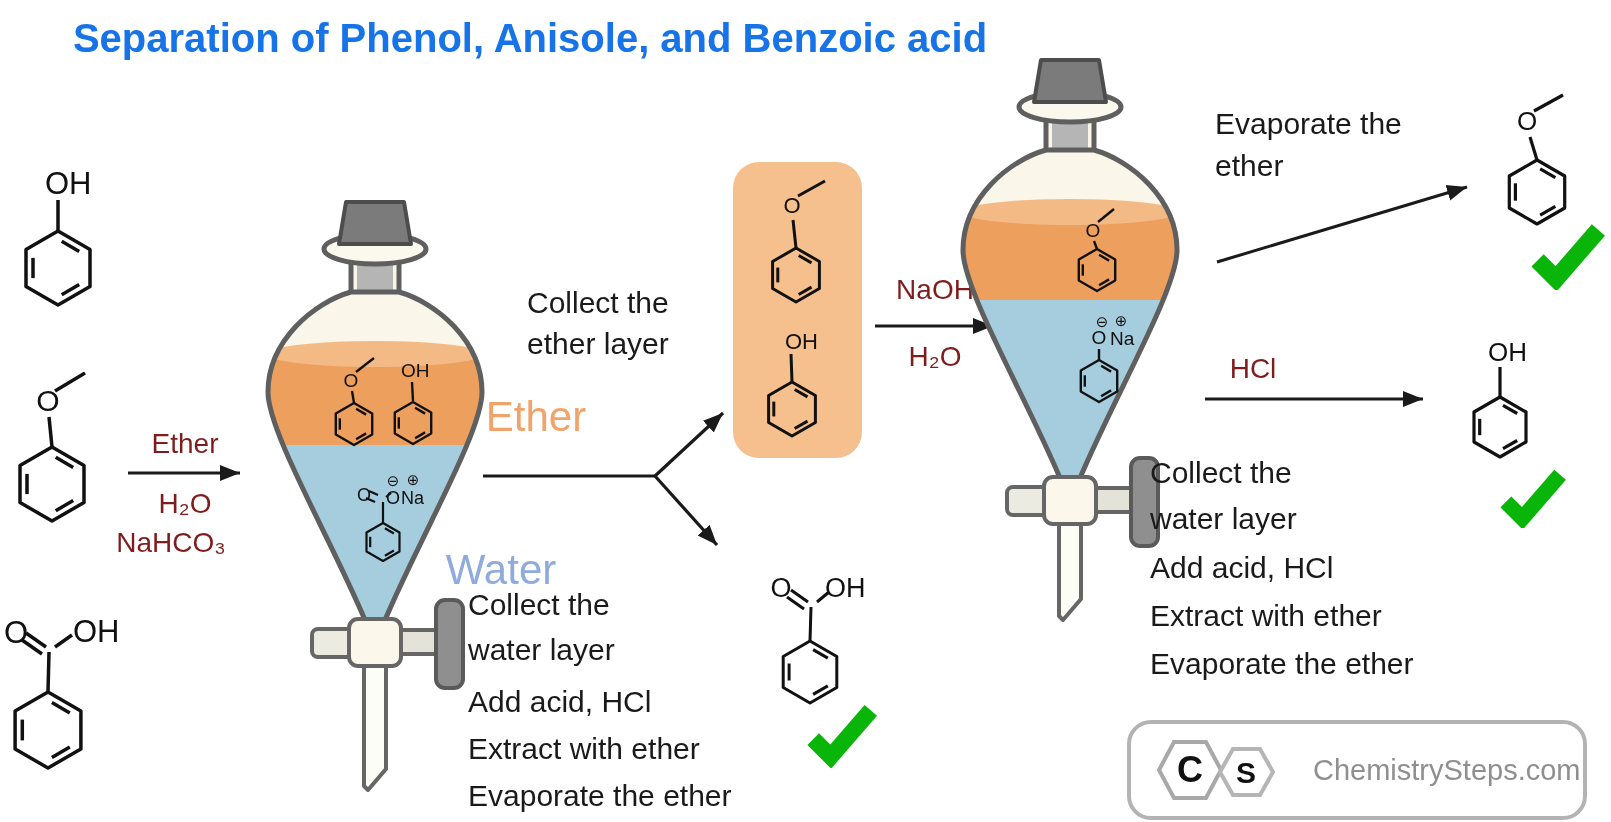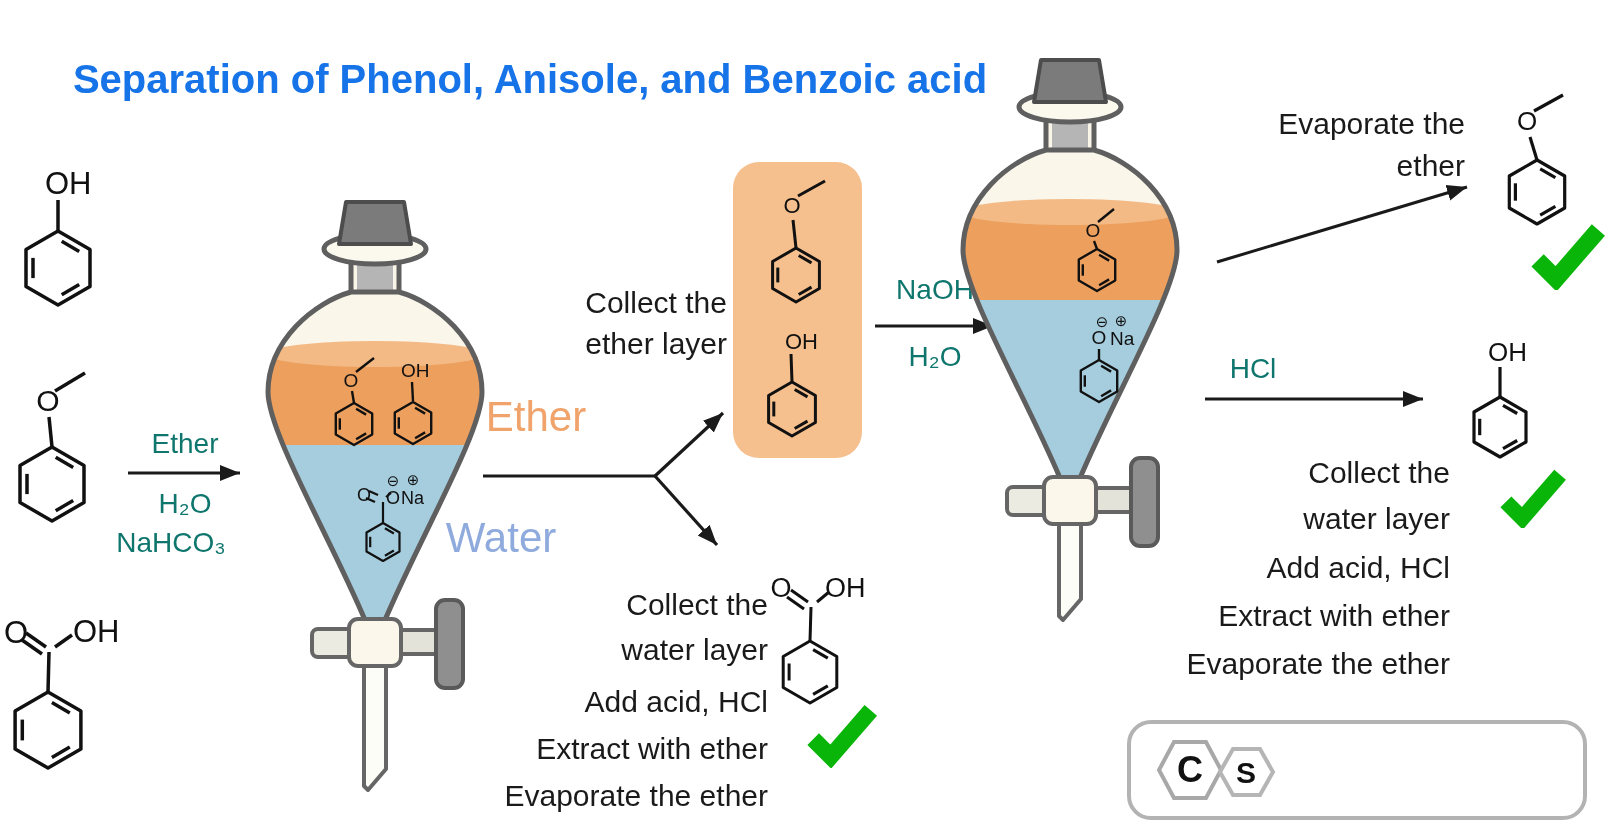--- a/index.html
+++ b/index.html
@@ -1,26 +1,26 @@
 <!DOCTYPE html>
 <html><head>
 <meta charset="utf-8">
 <style>
   html,body{margin:0;padding:0;background:#fff;}
   body{font-family:"Liberation Sans","DejaVu Sans",sans-serif;color:#1a1a1a;}
   #stage{position:relative;width:1611px;height:822px;background:#fff;overflow:hidden;}
   .abs{position:absolute;}
   svg text{font-family:"Liberation Sans","DejaVu Sans",sans-serif;fill:#111;}
   .title{left:40px;top:12px;width:980px;text-align:center;font-weight:bold;
-         font-size:40px;line-height:53px;color:#1673e8;margin-top:41px;}
-  .cap{font-size:30px;text-align:right;color:#1a1a1a;}
-  .rxn-label{font-size:28px;text-align:center;color:#0f766e;}
+         font-size:40px;line-height:53px;color:#1673e8;}
+  .cap{font-size:30px;text-align:left;color:#1a1a1a;}
+  .rxn-label{font-size:28px;text-align:center;color:#7f1d1d;}
   .layer-label{font-size:42px;text-align:center;}
   .ether-label{color:#f0a36b;}
-  .water-label{color:#8faadc;}
+  .water-label{color:#8faadc;margin-top:32px;}
   .orange-box{left:733px;top:162px;width:129px;height:296px;background:#f6c08e;border-radius:26px;}
   .logo{left:1127px;top:720px;width:452px;height:92px;border:4px solid #b3b3b3;
         border-radius:24px;background:#fff;display:flex;align-items:center;}
   .logo-site{font-size:29px;color:#8f8f8f;margin-left:16px;}
 </style>
 </head>
 <body>
 
 <div id="stage">
 
@@ -327,15 +327,16 @@
     <path d="M7,35 L24,52 L63,7" fill="none" stroke="#09b509" stroke-width="16"></path>
   </svg>
 
   <div class="abs logo">
     <svg style="margin-left:26px" width="140" height="64" viewBox="0 0 140 64">
       <polygon points="17,4 49,4 64,32 49,60 17,60 2,32" fill="#ffffff" stroke="#a8a8a8" stroke-width="4"></polygon>
       <polygon points="76,11 103,11 116,34 103,57 76,57 63,34" fill="#ffffff" stroke="#b5b5b5" stroke-width="4"></polygon>
       <text x="33" y="44" font-size="36" font-weight="bold" text-anchor="middle" font-family="Liberation Serif, DejaVu Serif, serif" fill="#2b2b2b">C</text>
       <text x="89" y="45" font-size="30" font-weight="bold" text-anchor="middle" font-family="Liberation Serif, DejaVu Serif, serif" fill="#8d8d8d">S</text>
     </svg>
+    <span class="logo-site">ChemistrySteps.com</span>
   </div>
 
 </div>
 
 </body></html>

